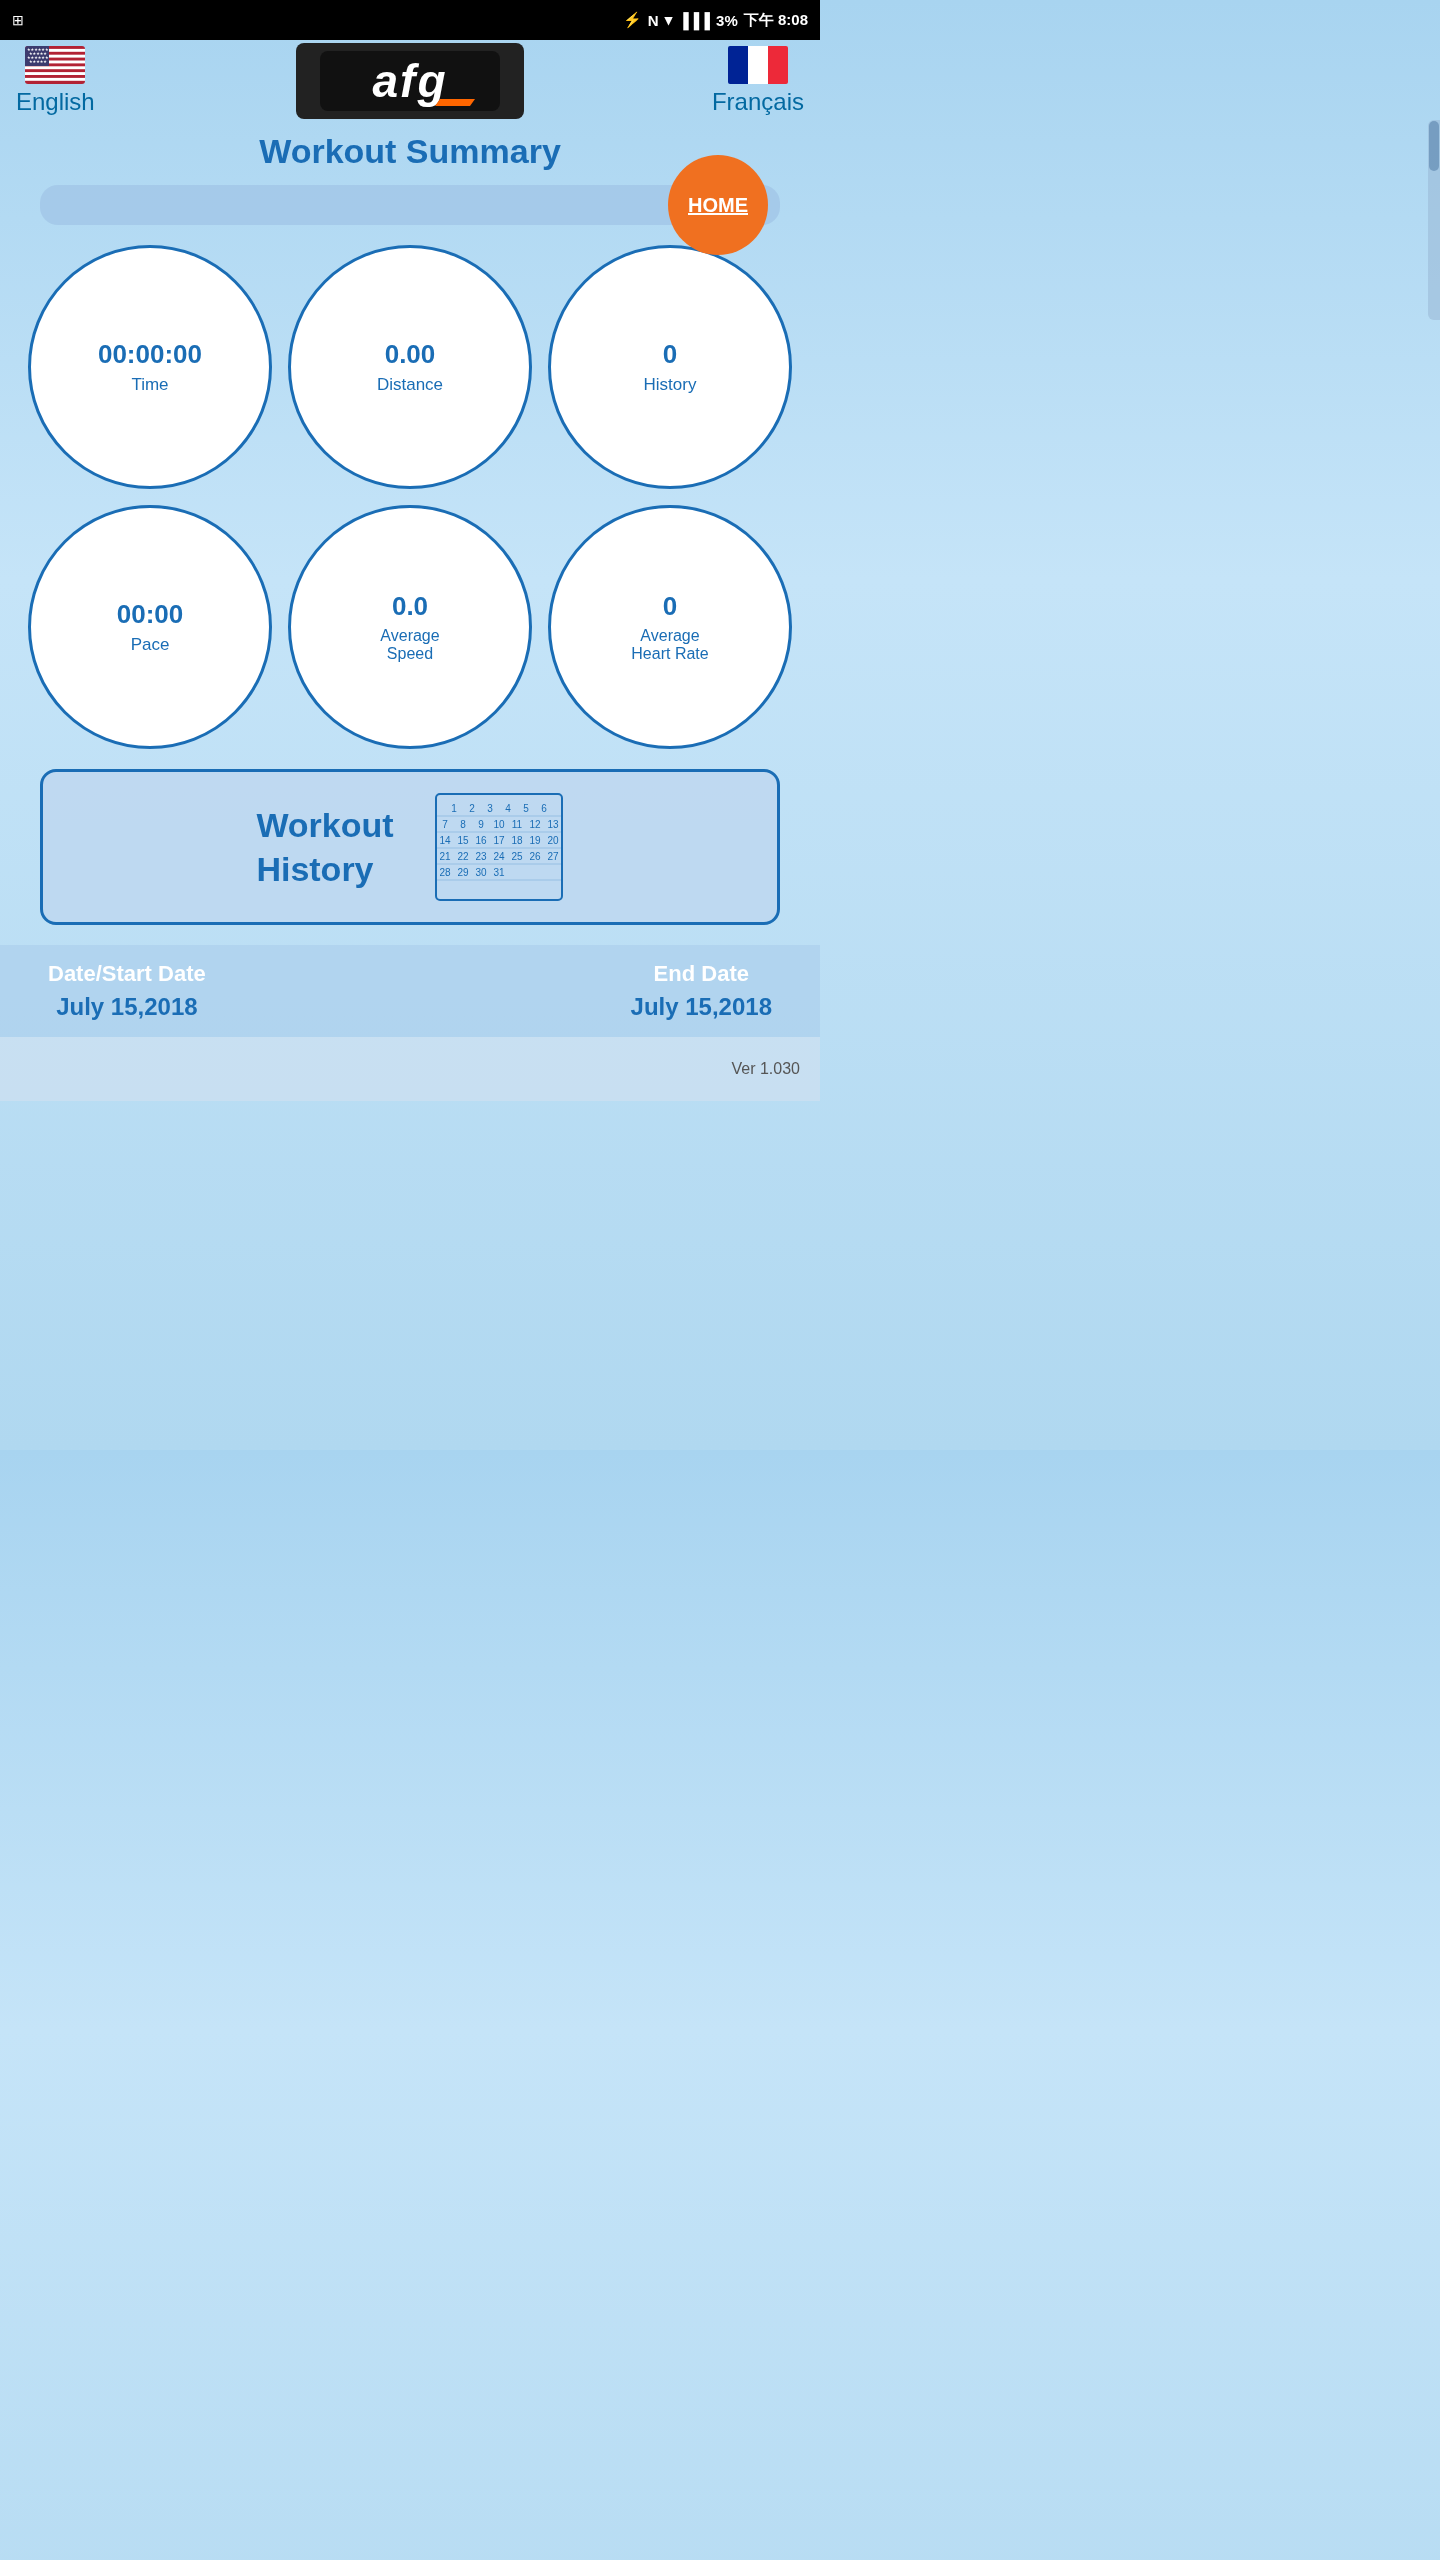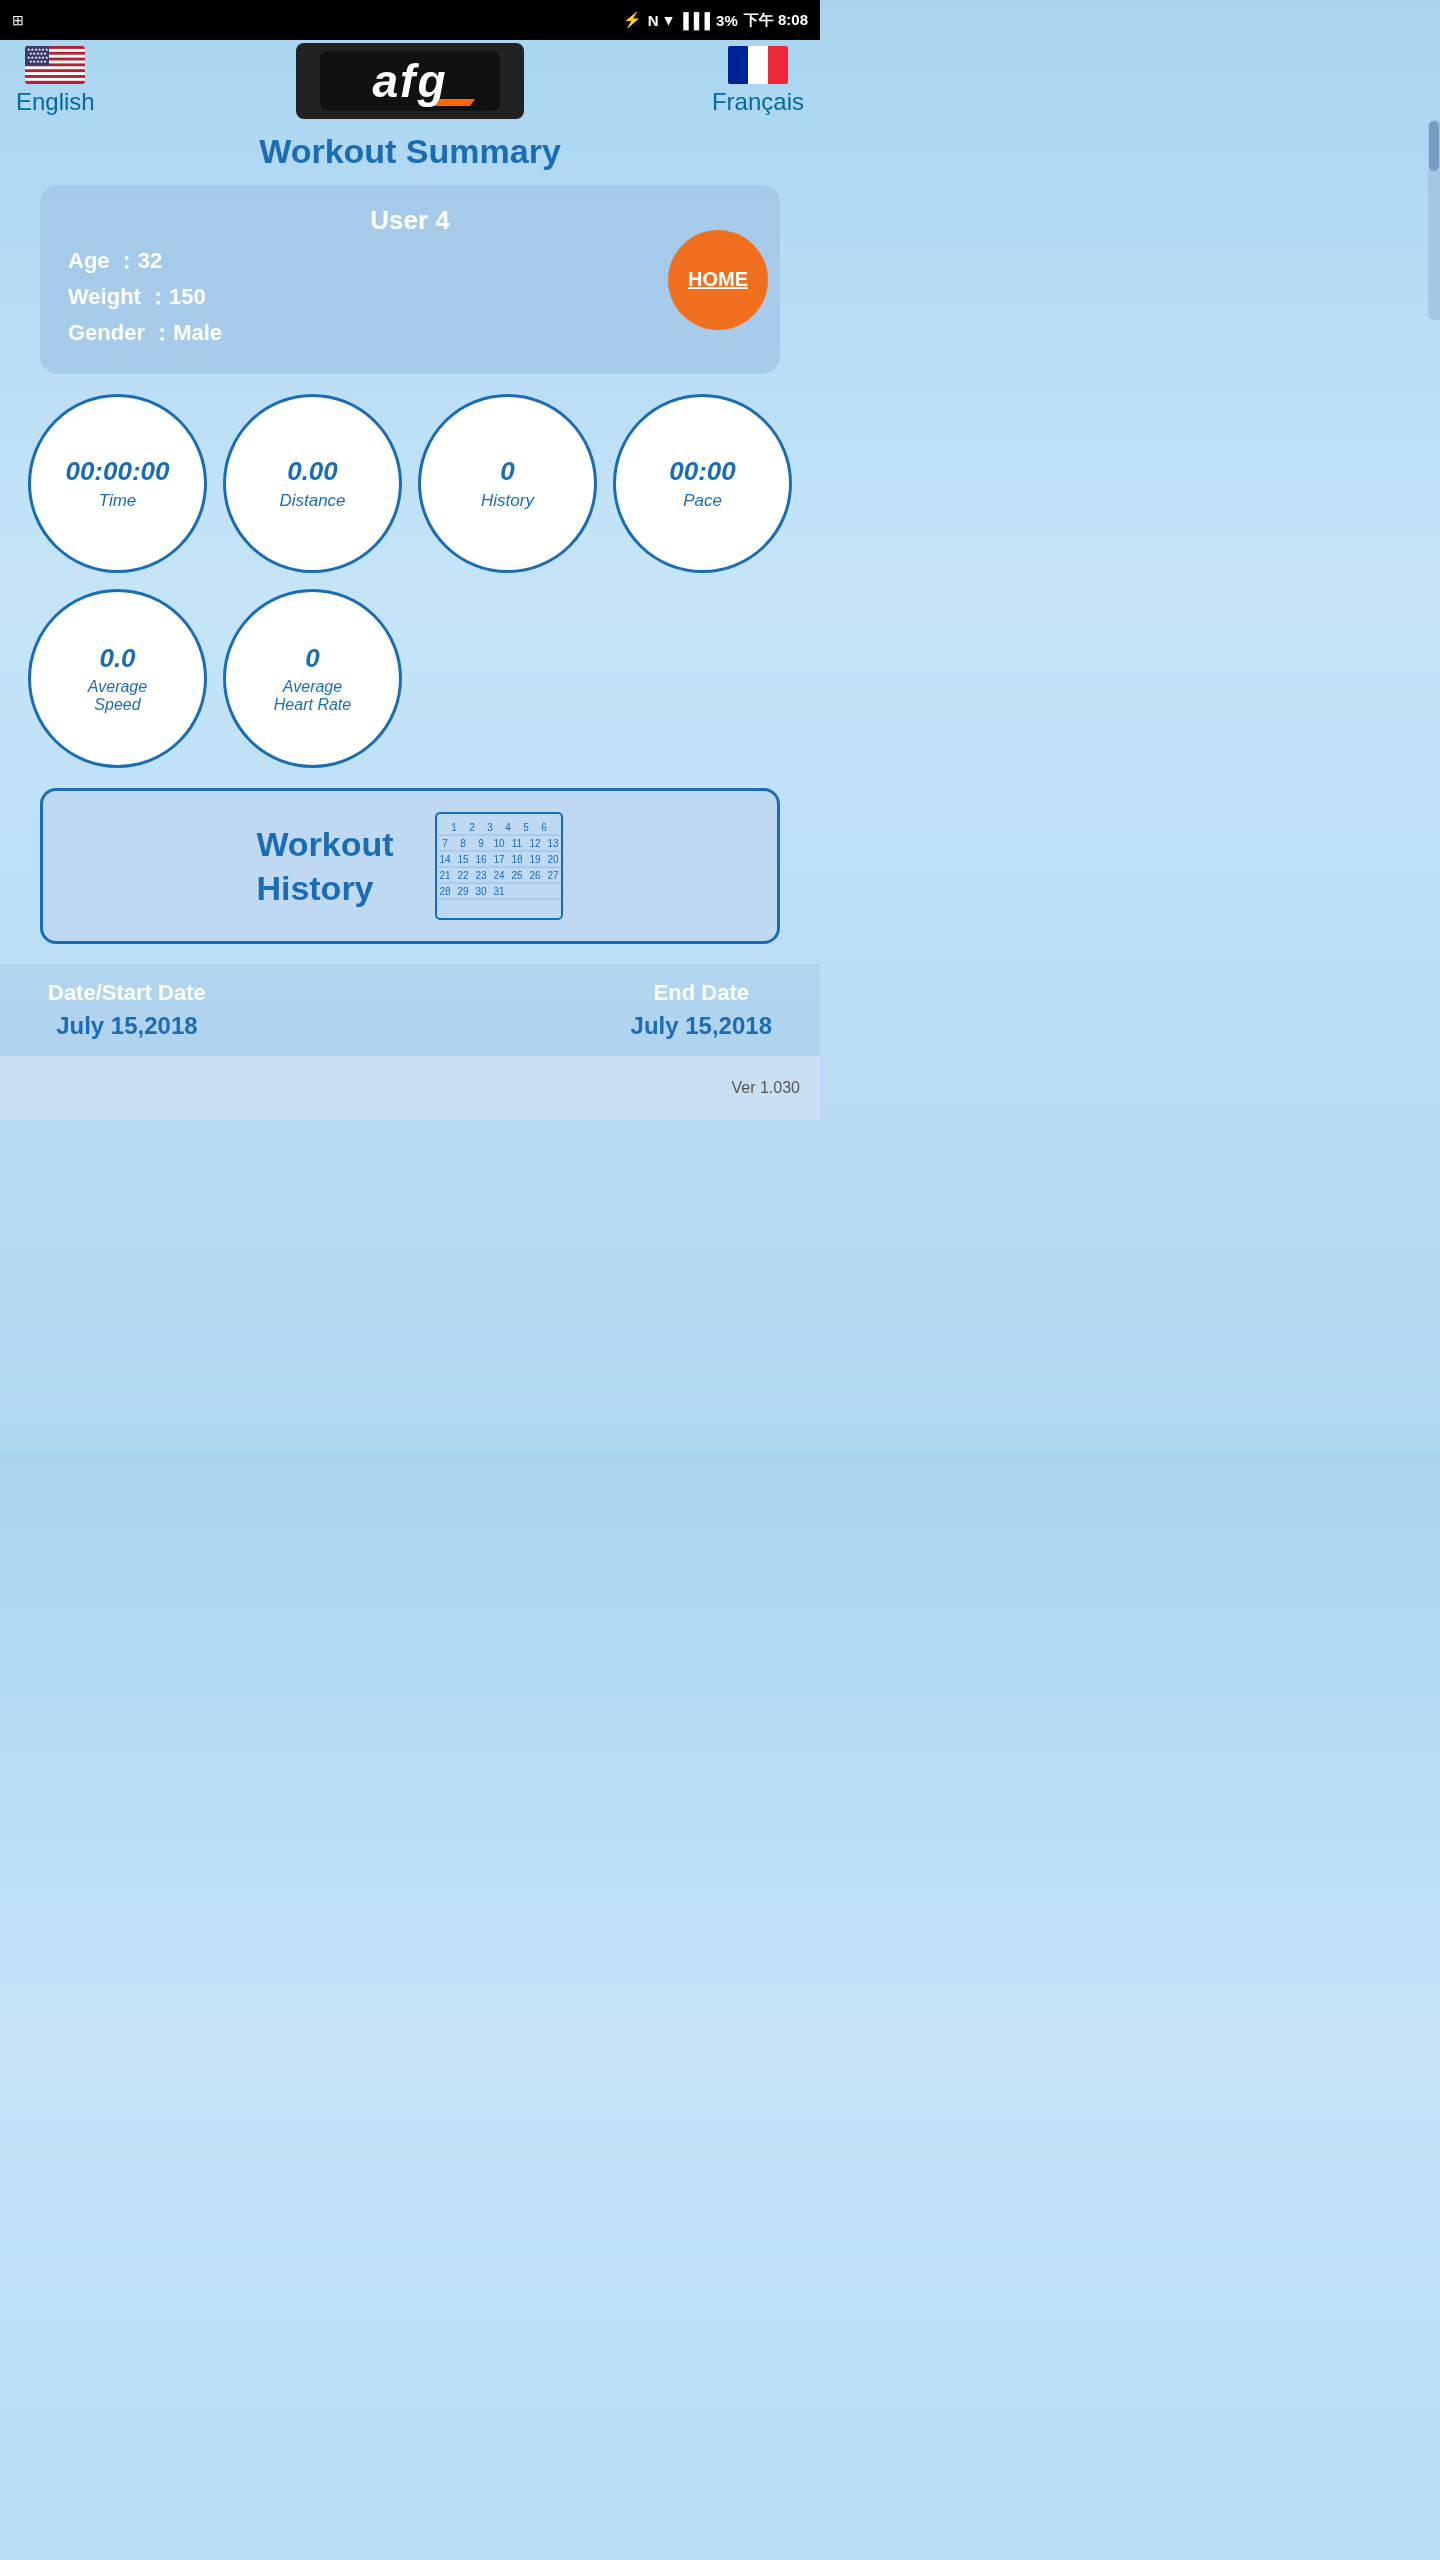--- a/index.html
+++ b/index.html
@@ -92,25 +92,24 @@
       cursor: pointer;
       display: flex;
       align-items: center;
       justify-content: center;
       text-decoration: underline;
     }
 
     
     .stats-grid {
       display: grid;
-      grid-template-columns: repeat(4, 1fr);
+      grid-template-columns: repeat(3, 1fr);
       gap: 16px;
       padding: 0 28px;
       margin-bottom: 20px;
-      font-style: italic;
     }
     .stat-circle {
       background: #fff;
       border: 3px solid #1a6db5;
       border-radius: 50%;
       aspect-ratio: 1;
       display: flex;
       flex-direction: column;
       align-items: center;
       justify-content: center;
@@ -283,26 +282,20 @@
       <div class="mid"></div>
       <div class="right"></div>
     </div>
     <span class="lang-label">Français</span>
   </div>
 </div>
 
 <h1 class="page-title">Workout Summary</h1>
 
 <div class="user-card">
-  <div class="user-info">
-    <p class="user-name">User 4</p>
-    <p>Age ：32</p>
-    <p>Weight ：150</p>
-    <p>Gender ：Male</p>
-  </div>
   <button class="home-btn">HOME</button>
 </div>
 
 <div class="stats-grid">
 
   <div class="stat-circle">
     <span class="stat-value">00:00:00</span>
     <span class="stat-label">Time</span>
   </div>
 

